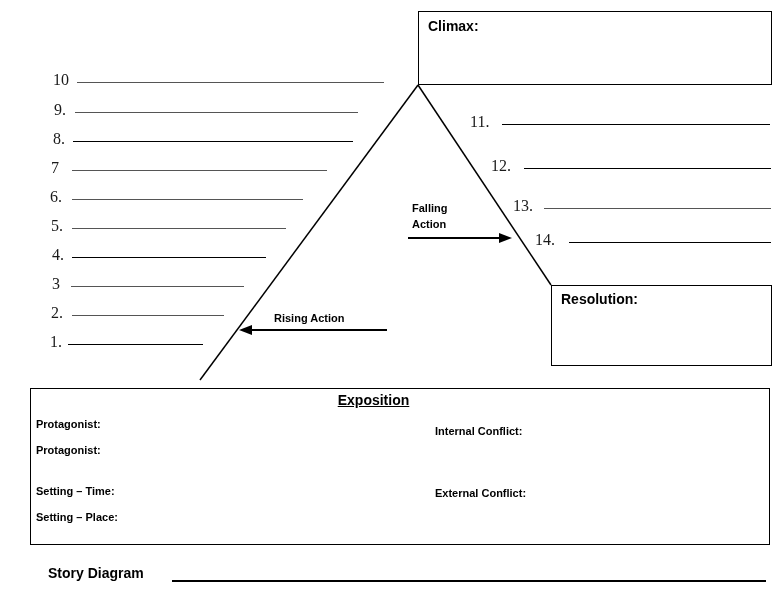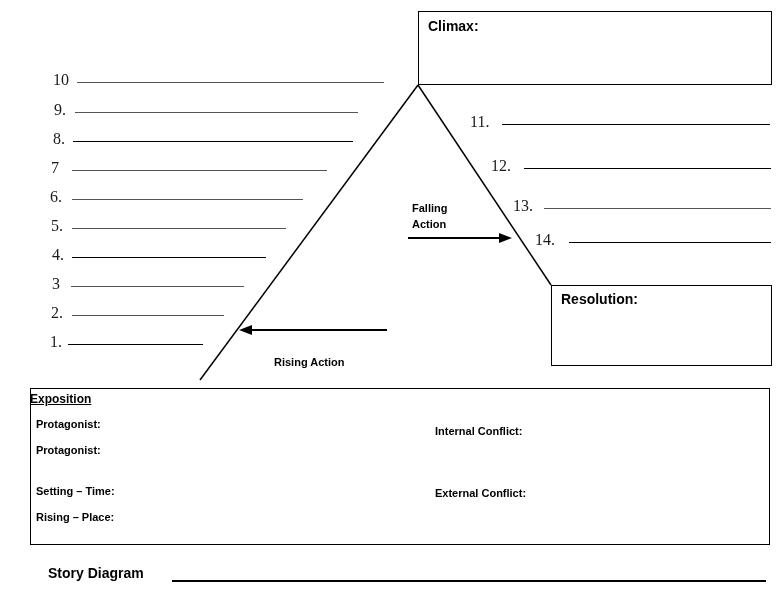--- a/index.html
+++ b/index.html
@@ -90,22 +90,22 @@
     left: 30px;
     top: 388px;
     width: 740px;
     height: 157px;
   }
   #exposition-heading {
     position: absolute;
     left: 30px;
     top: 392px;
     width: 687px;
-    text-align: left;
-    font-size: 12px;
+    text-align: center;
+    font-size: 14px;
     font-weight: bold;
     text-decoration: underline;
   }
   .expo-label {
     position: absolute;
     font-size: 11px;
     font-weight: bold;
     white-space: nowrap;
   }
 
@@ -199,40 +199,40 @@
       <div class="num-row" style="left: 513px; top: 195px;">
         <span class="num-label">13.</span>
         <span class="num-rule soft" style="width: 227px; margin-left: 7px;"></span>
       </div>
       <div class="num-row" style="left: 535px; top: 229px;">
         <span class="num-label">14.</span>
         <span class="num-rule hard" style="width: 202px; margin-left: 10px;"></span>
       </div>
     </div>
 
-  <div class="action-label" id="rising-action-label" style="left: 274px; top: 310px; margin-top: 44px;">Rising Action</div>
+  <div class="action-label" id="rising-action-label" style="left: 274px; top: 310px;">Rising Action</div>
   <svg class="abs" id="rising-arrow-svg" style="left:0;top:0;width:777px;height:602px;pointer-events:none;" viewBox="0 0 777 602" xmlns="http://www.w3.org/2000/svg">
     <line x1="387" y1="330" x2="247" y2="330" stroke="#000000" stroke-width="1.8"></line>
     <polygon points="239,330 252,325 252,335" fill="#000000"></polygon>
   </svg>
 
   <div class="action-label" id="falling-action-label" style="left: 412px; top: 200px;">Falling
 Action</div>
   <svg class="abs" id="falling-arrow-svg" style="left:0;top:0;width:777px;height:602px;pointer-events:none;" viewBox="0 0 777 602" xmlns="http://www.w3.org/2000/svg">
     <line x1="408" y1="238" x2="504" y2="238" stroke="#000000" stroke-width="1.8"></line>
     <polygon points="512,238 499,233 499,243" fill="#000000"></polygon>
   </svg>
 
   <div class="abs box" id="exposition-box"></div>
   <div id="exposition-heading">Exposition</div>
   <div id="exposition-left-labels">
       <div class="expo-label" style="left: 36px; top: 418px;">Protagonist:</div>
       <div class="expo-label" style="left: 36px; top: 444px;">Protagonist:</div>
       <div class="expo-label" style="left: 36px; top: 485px;">Setting – Time:</div>
-      <div class="expo-label" style="left: 36px; top: 511px;">Rising – Place:</div>
+      <div class="expo-label" style="left: 36px; top: 511px;">Setting – Place:</div>
     </div>
   <div id="exposition-right-labels">
       <div class="expo-label" style="left: 435px; top: 425px;">Internal Conflict:</div>
       <div class="expo-label" style="left: 435px; top: 487px;">External Conflict:</div>
     </div>
 
   <div id="footer-label">Story Diagram</div>
   <div id="footer-rule" style="width: 594px;"></div>
 
 </div>

